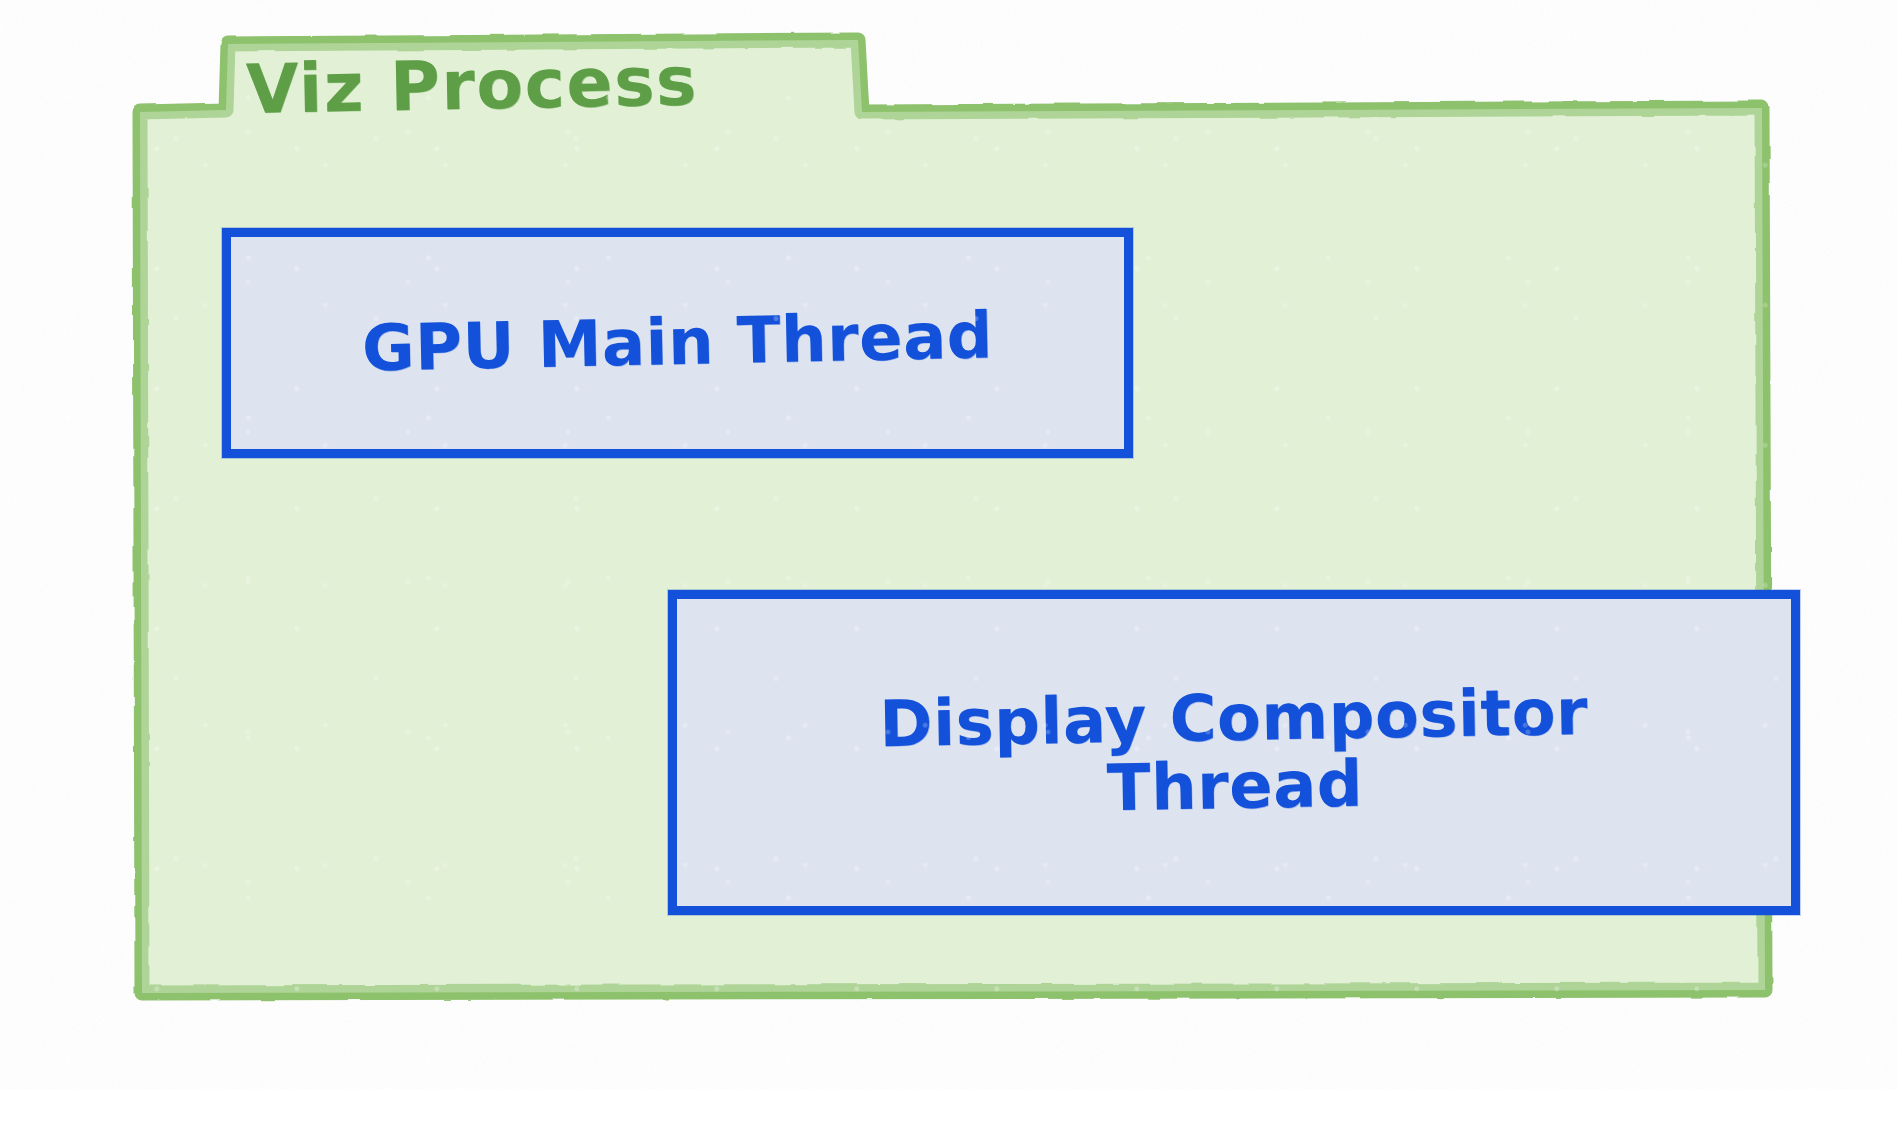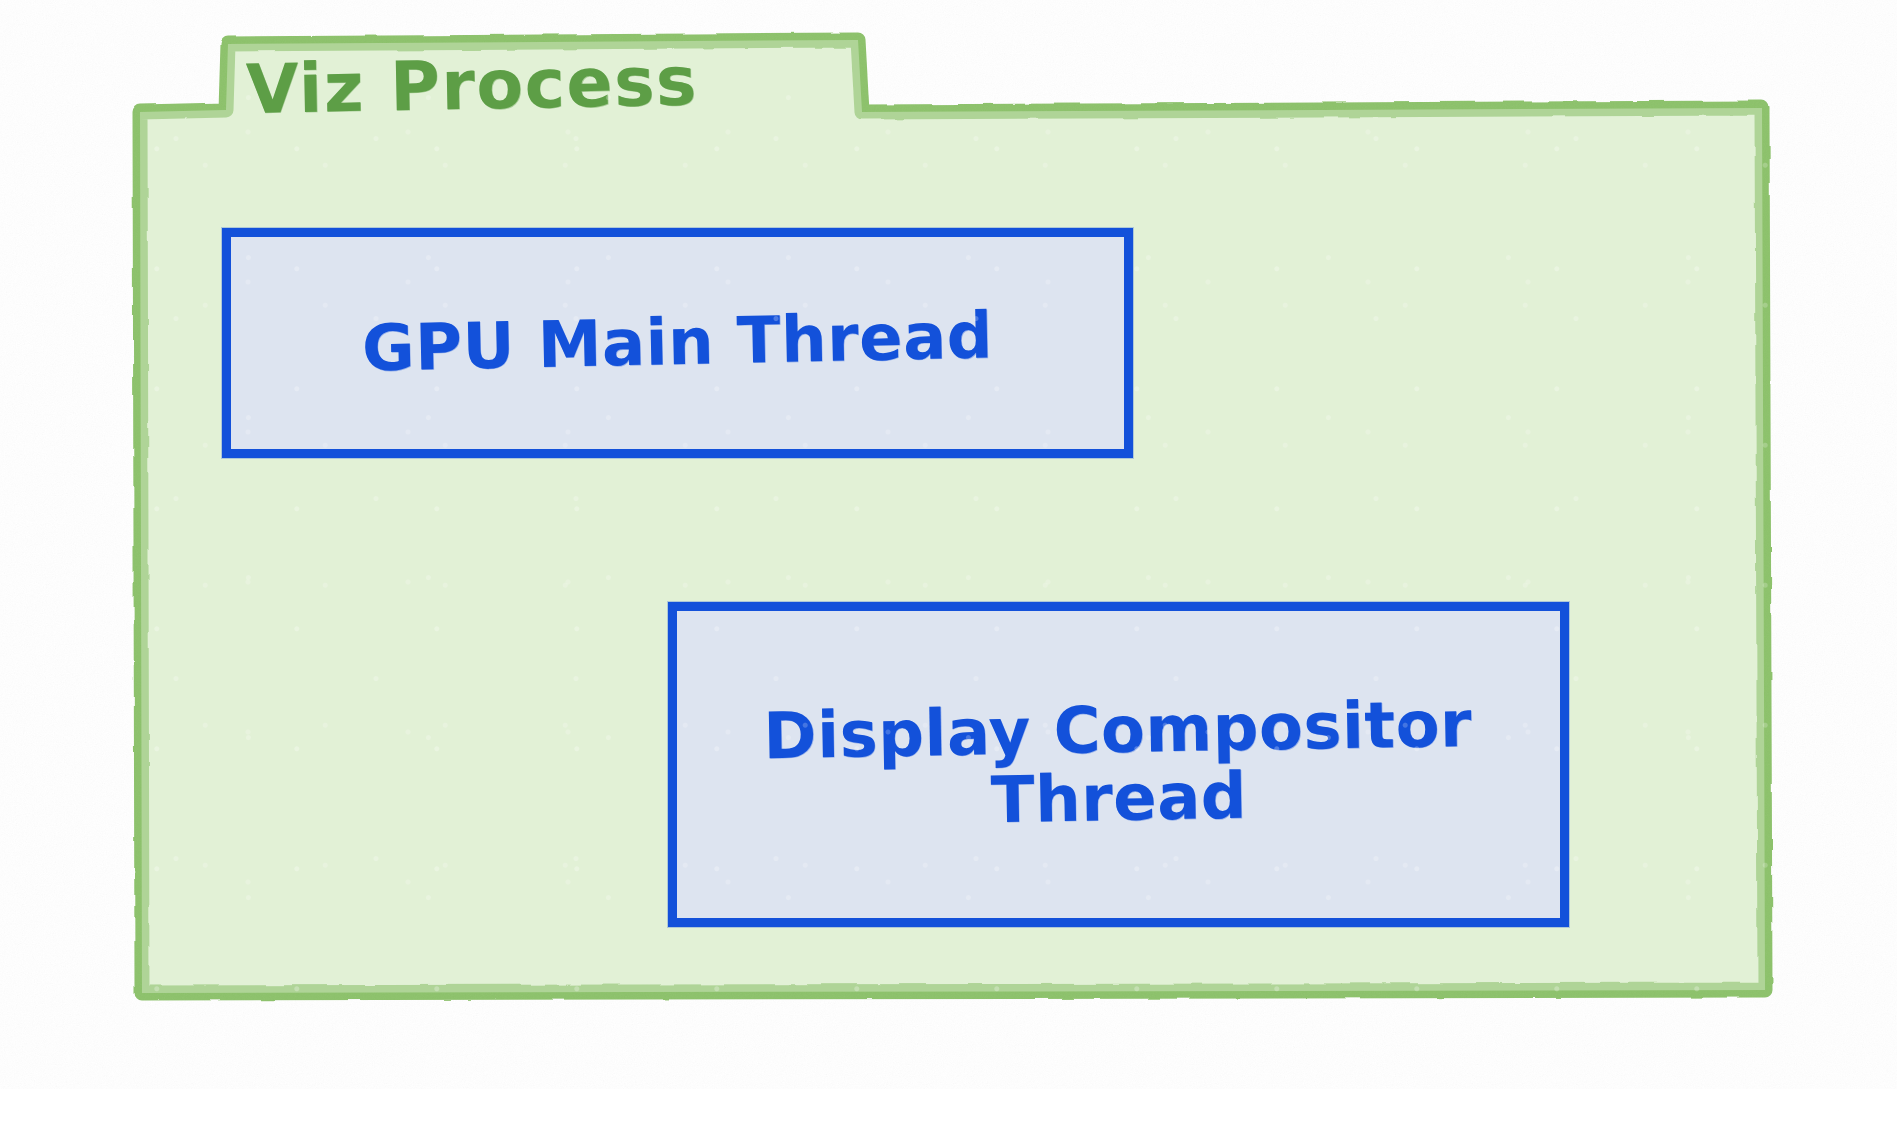--- a/index.html
+++ b/index.html
@@ -83,23 +83,22 @@
     height: 230px;
   }
   #gpu-main-thread-box .thread-label {
     font-size: 64px;
     transform: rotate(-1.2deg);
   }
 
   #display-compositor-thread-box {
     left: 668px;
     top: 590px;
-    width: 901px;
+    width: 1132px;
     height: 325px;
-    margin-top: 12px;
   }
   #display-compositor-thread-box .thread-label {
     font-size: 64px;
     transform: rotate(-1.0deg);
   }
 
   
   .texture {
     position: absolute;
     inset: 0;

